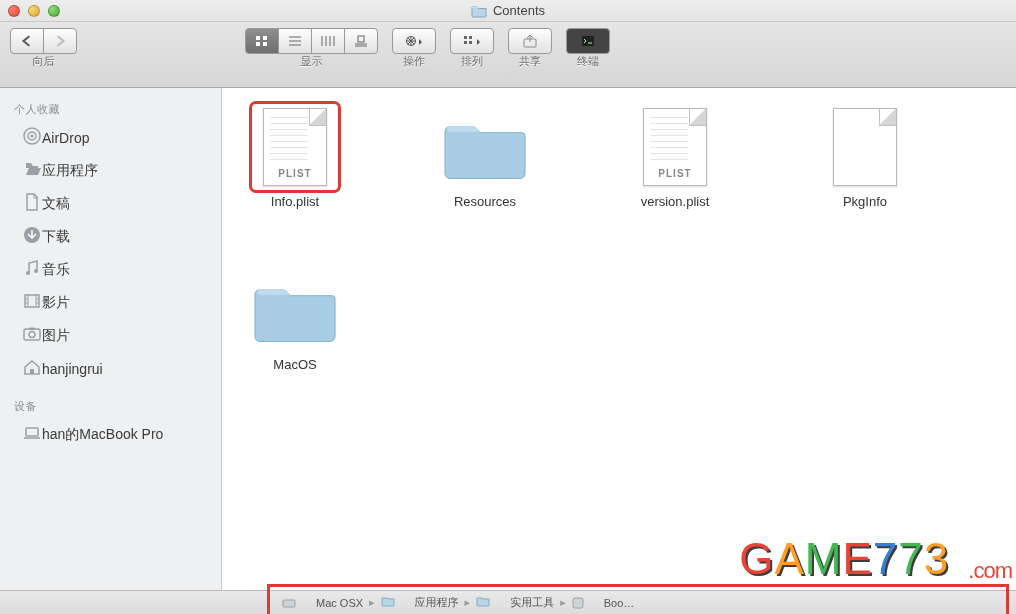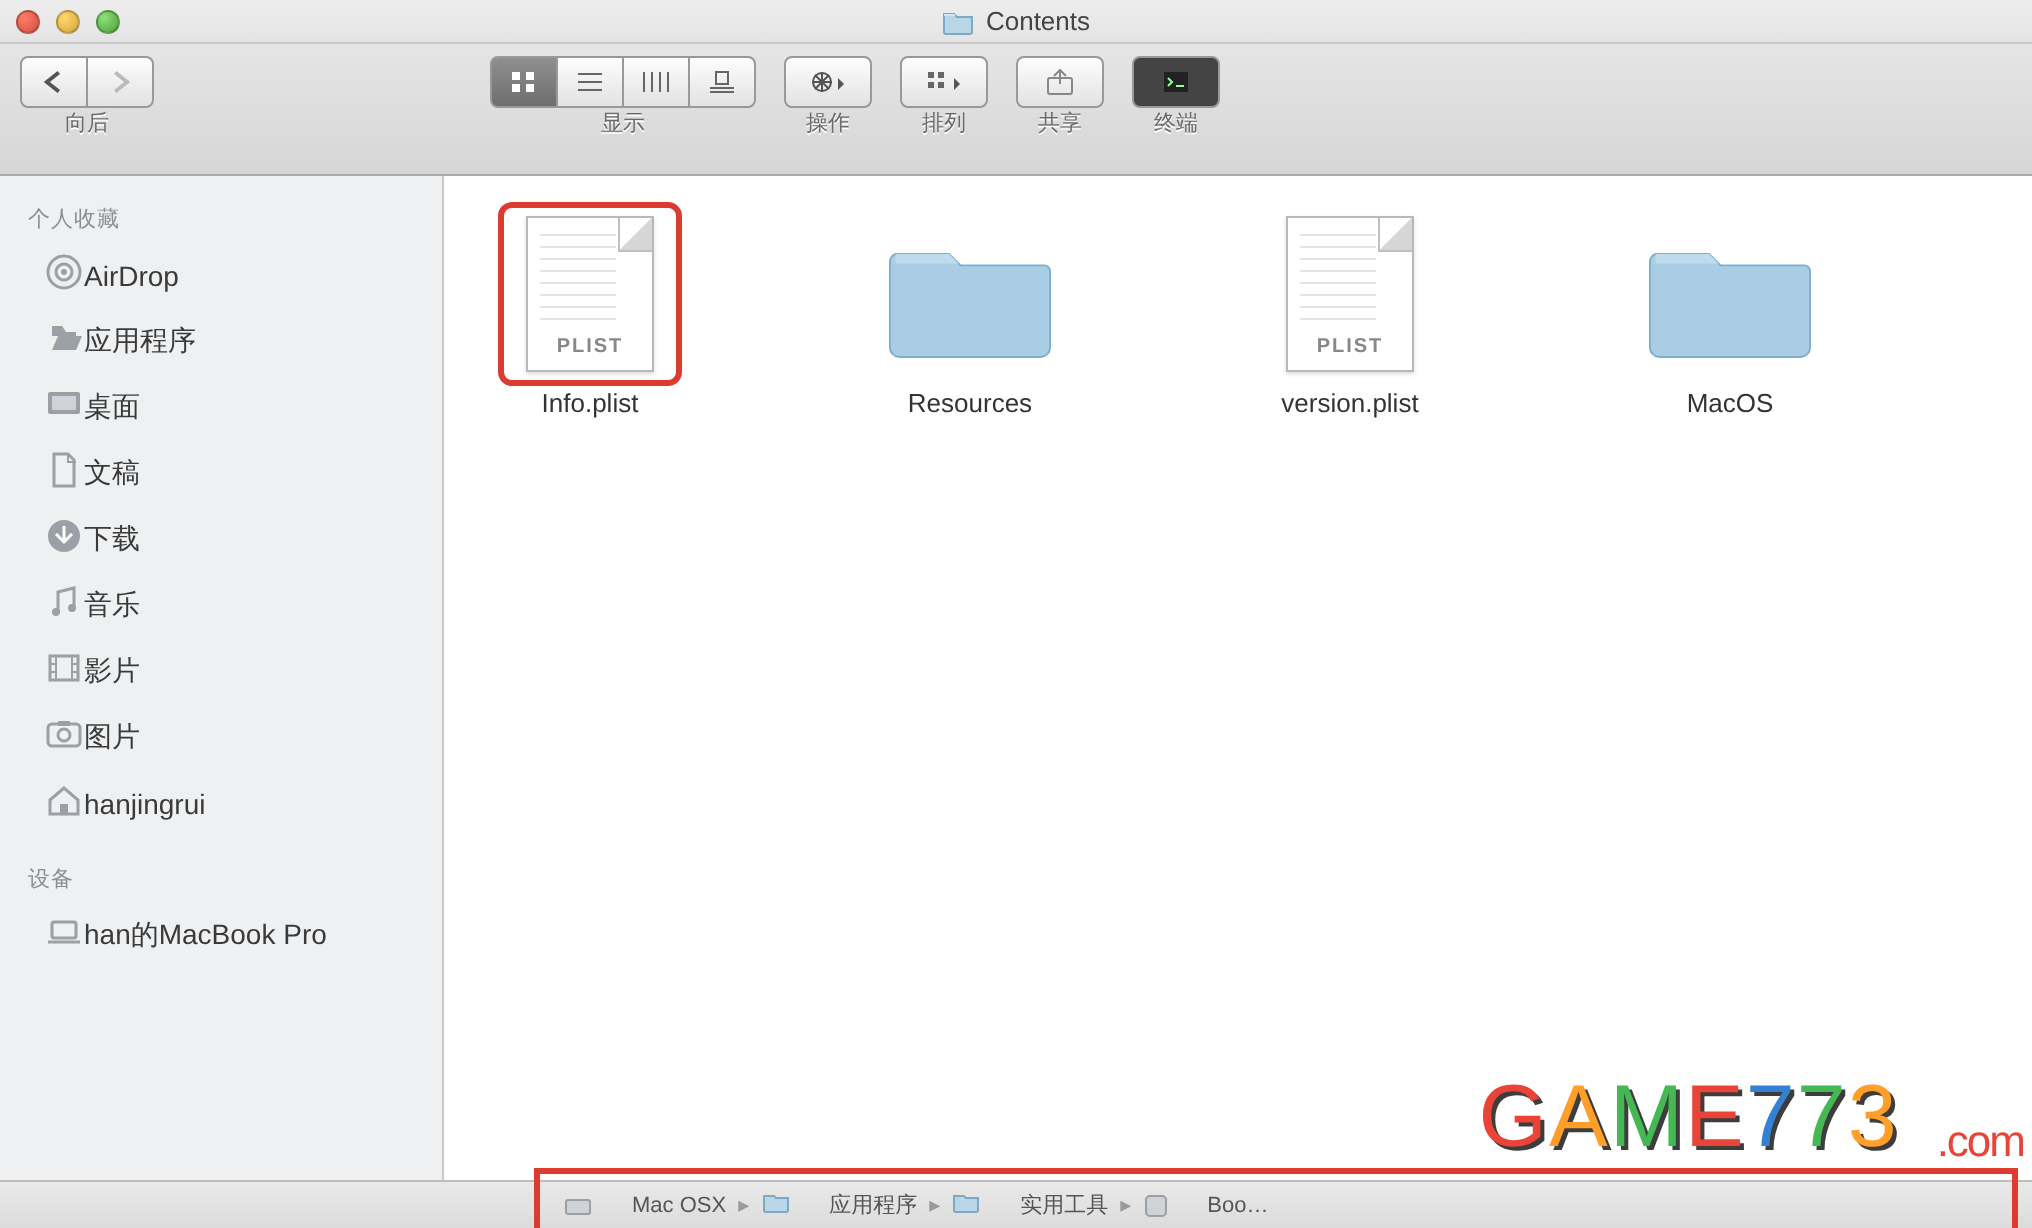--- a/index.html
+++ b/index.html
@@ -197,27 +197,20 @@
       <span>AirDrop</span>
     </div>
     <div class="sb-item">
       <span><svg width="20" height="20" viewBox="0 0 20 20">
             <path d="M4 4h5l2 3h5v2H4zM4 16l3-7h12l-3 7z" fill="#9aa0a5"></path>
           </svg></span>
       <span>应用程序</span>
     </div>
     <div class="sb-item">
       <span><svg width="20" height="20" viewBox="0 0 20 20">
-            <rect x="2" y="4" width="16" height="11" rx="1" fill="#9aa0a5"></rect>
-            <rect x="4" y="6" width="12" height="7" fill="#cfd3d6"></rect>
-          </svg></span>
-      <span>桌面</span>
-    </div>
-    <div class="sb-item">
-      <span><svg width="20" height="20" viewBox="0 0 20 20">
             <path d="M5 2h7l3 3v13H5z" fill="none" stroke="#9aa0a5" stroke-width="1.5"></path>
             <path d="M12 2v4h4" fill="none" stroke="#9aa0a5"></path>
           </svg></span>
       <span>文稿</span>
     </div>
     <div class="sb-item">
       <span><svg width="20" height="20" viewBox="0 0 20 20">
             <circle cx="10" cy="10" r="8" fill="#9aa0a5"></circle>
             <path d="M10 5v7M6 9l4 4 4-4" stroke="#fff" fill="none" stroke-width="1.5"></path>
           </svg></span>
@@ -291,20 +284,26 @@
       <div class="file-item">
         <div class="thumb">
             <div class="page">
               <div class="lines"></div>
               <div class="badge">PLIST</div>
             </div>
           </div>
         <div class="file-label">version.plist</div>
       </div>
 
+      <div class="file-item">
+        <div class="thumb">
+            <div class="page"></div>
+          </div>
+        <div class="file-label">PkgInfo</div>
+      </div>
 
 
       <div class="file-item">
         <div class="thumb folder">
           <svg width="86" height="70" viewBox="0 0 86 70">
               <path fill="#a8cde4" stroke="#7faecb" d="M4 14h28l6 6h44a3 3 0 0 1 3 3v40a5 5 0 0 1-5 5H6a5 5 0 0 1-5-5V19a5 5 0 0 1 3-5z"></path>
               <path fill="#bfdcec" d="M4 14h28l5 5H4z"></path>
             </svg>
         </div>
         <div class="file-label">MacOS</div>

